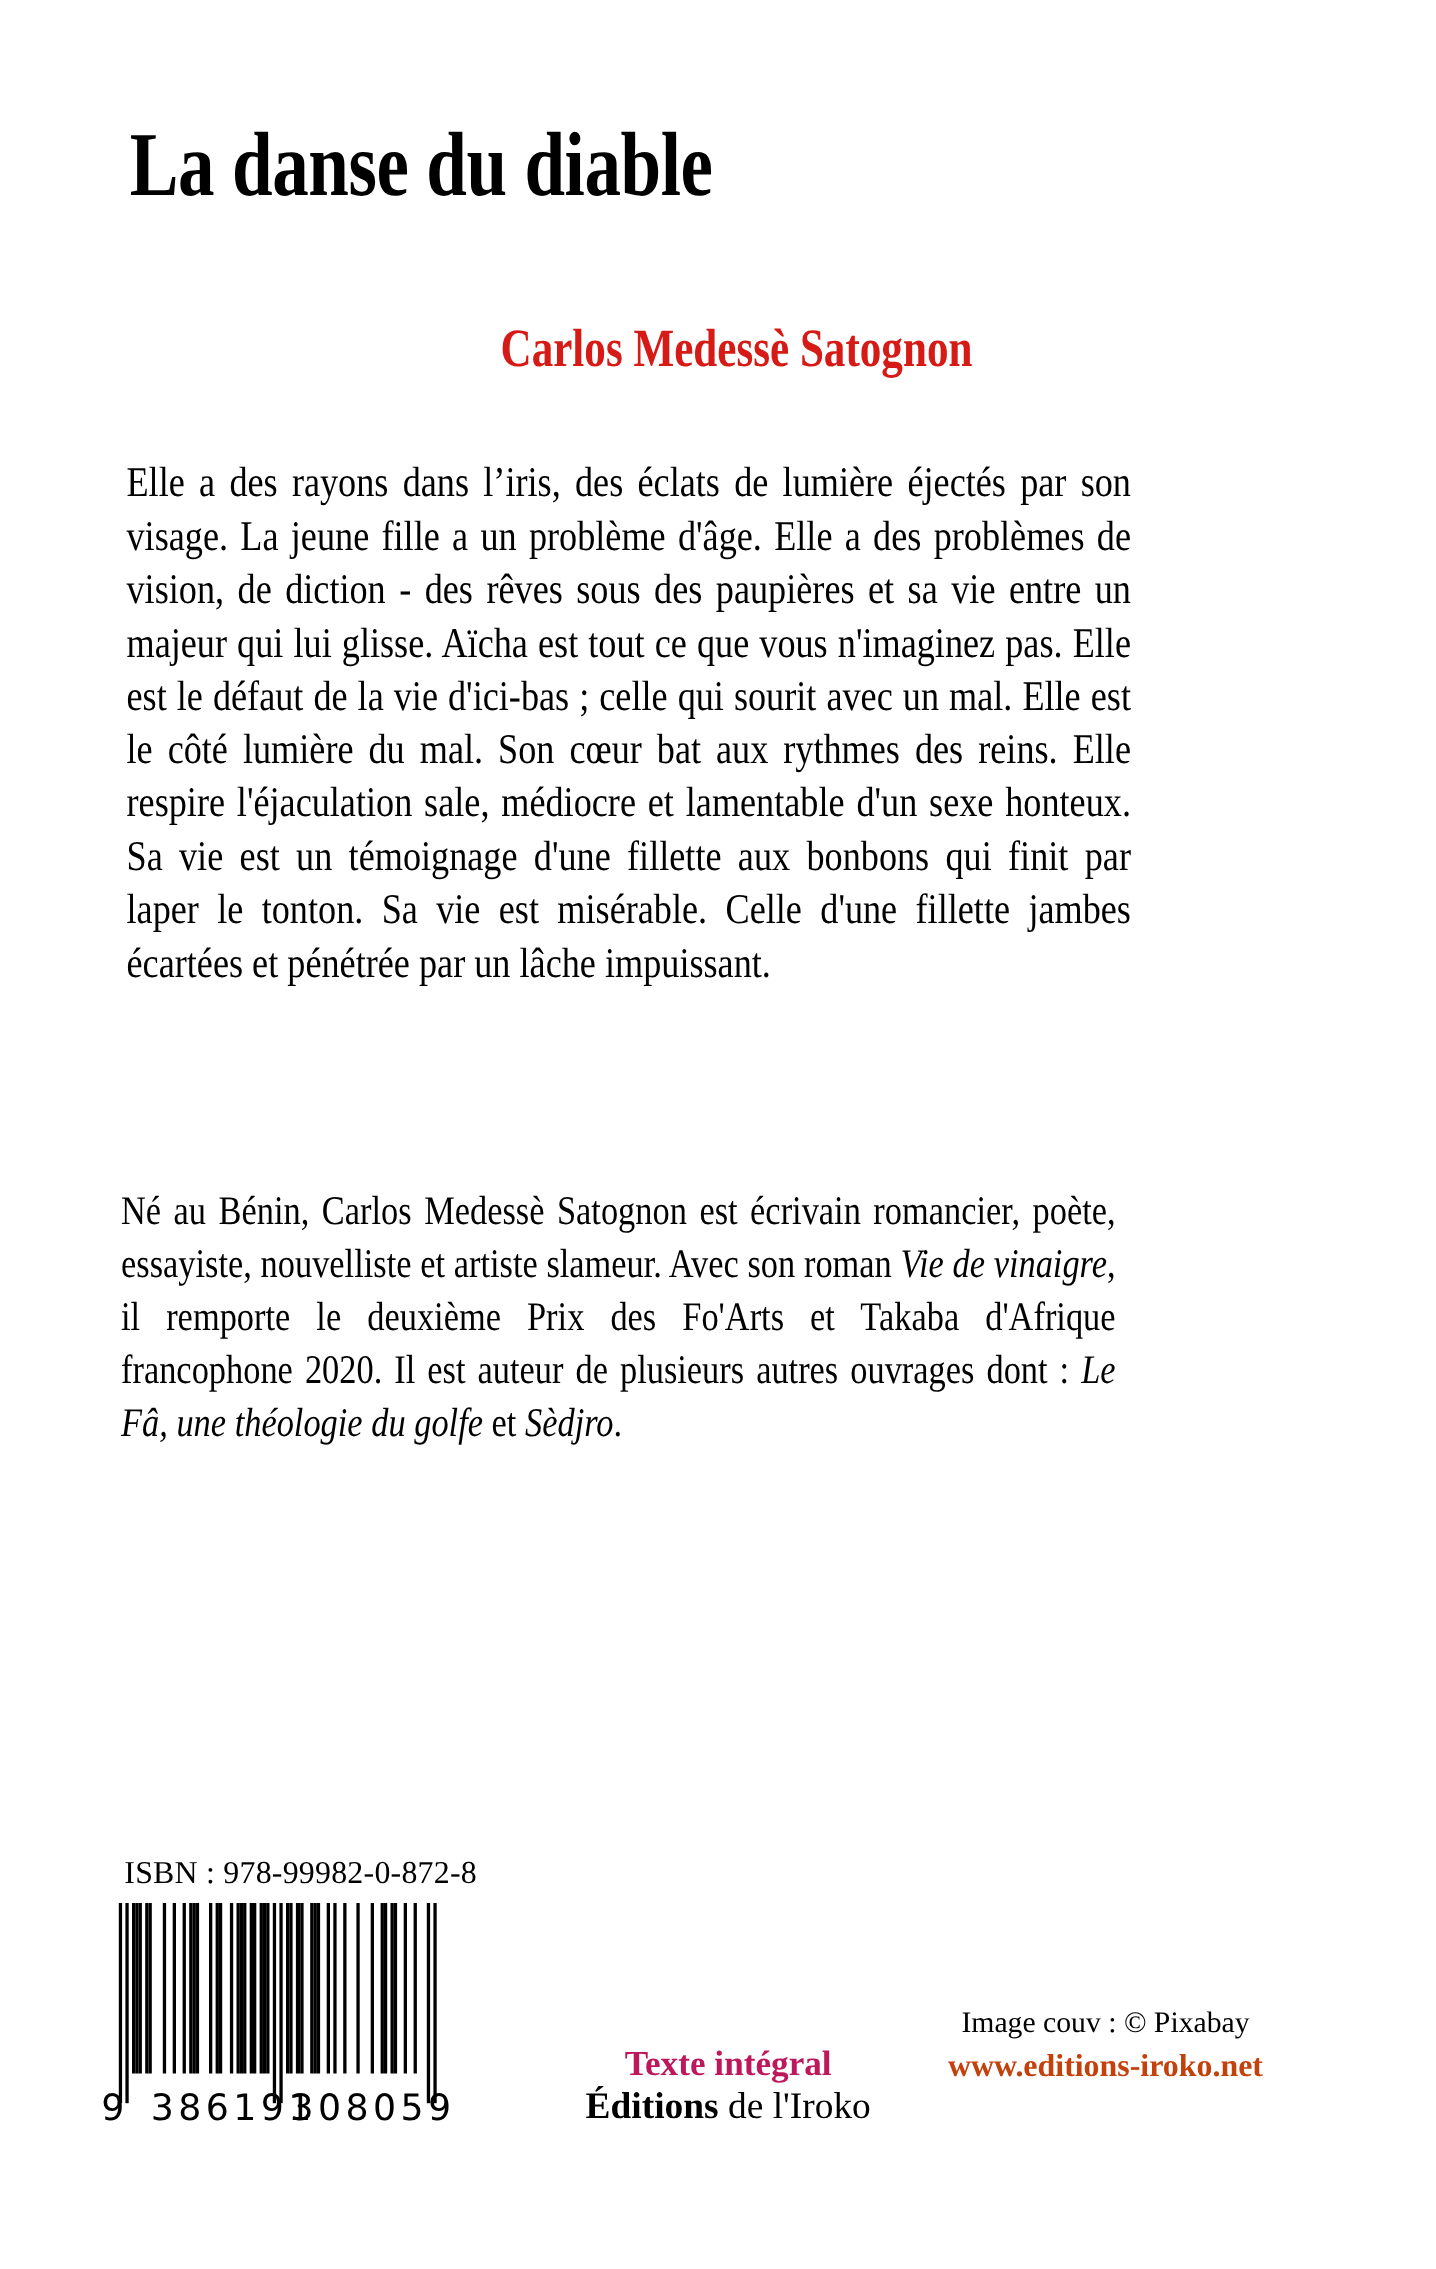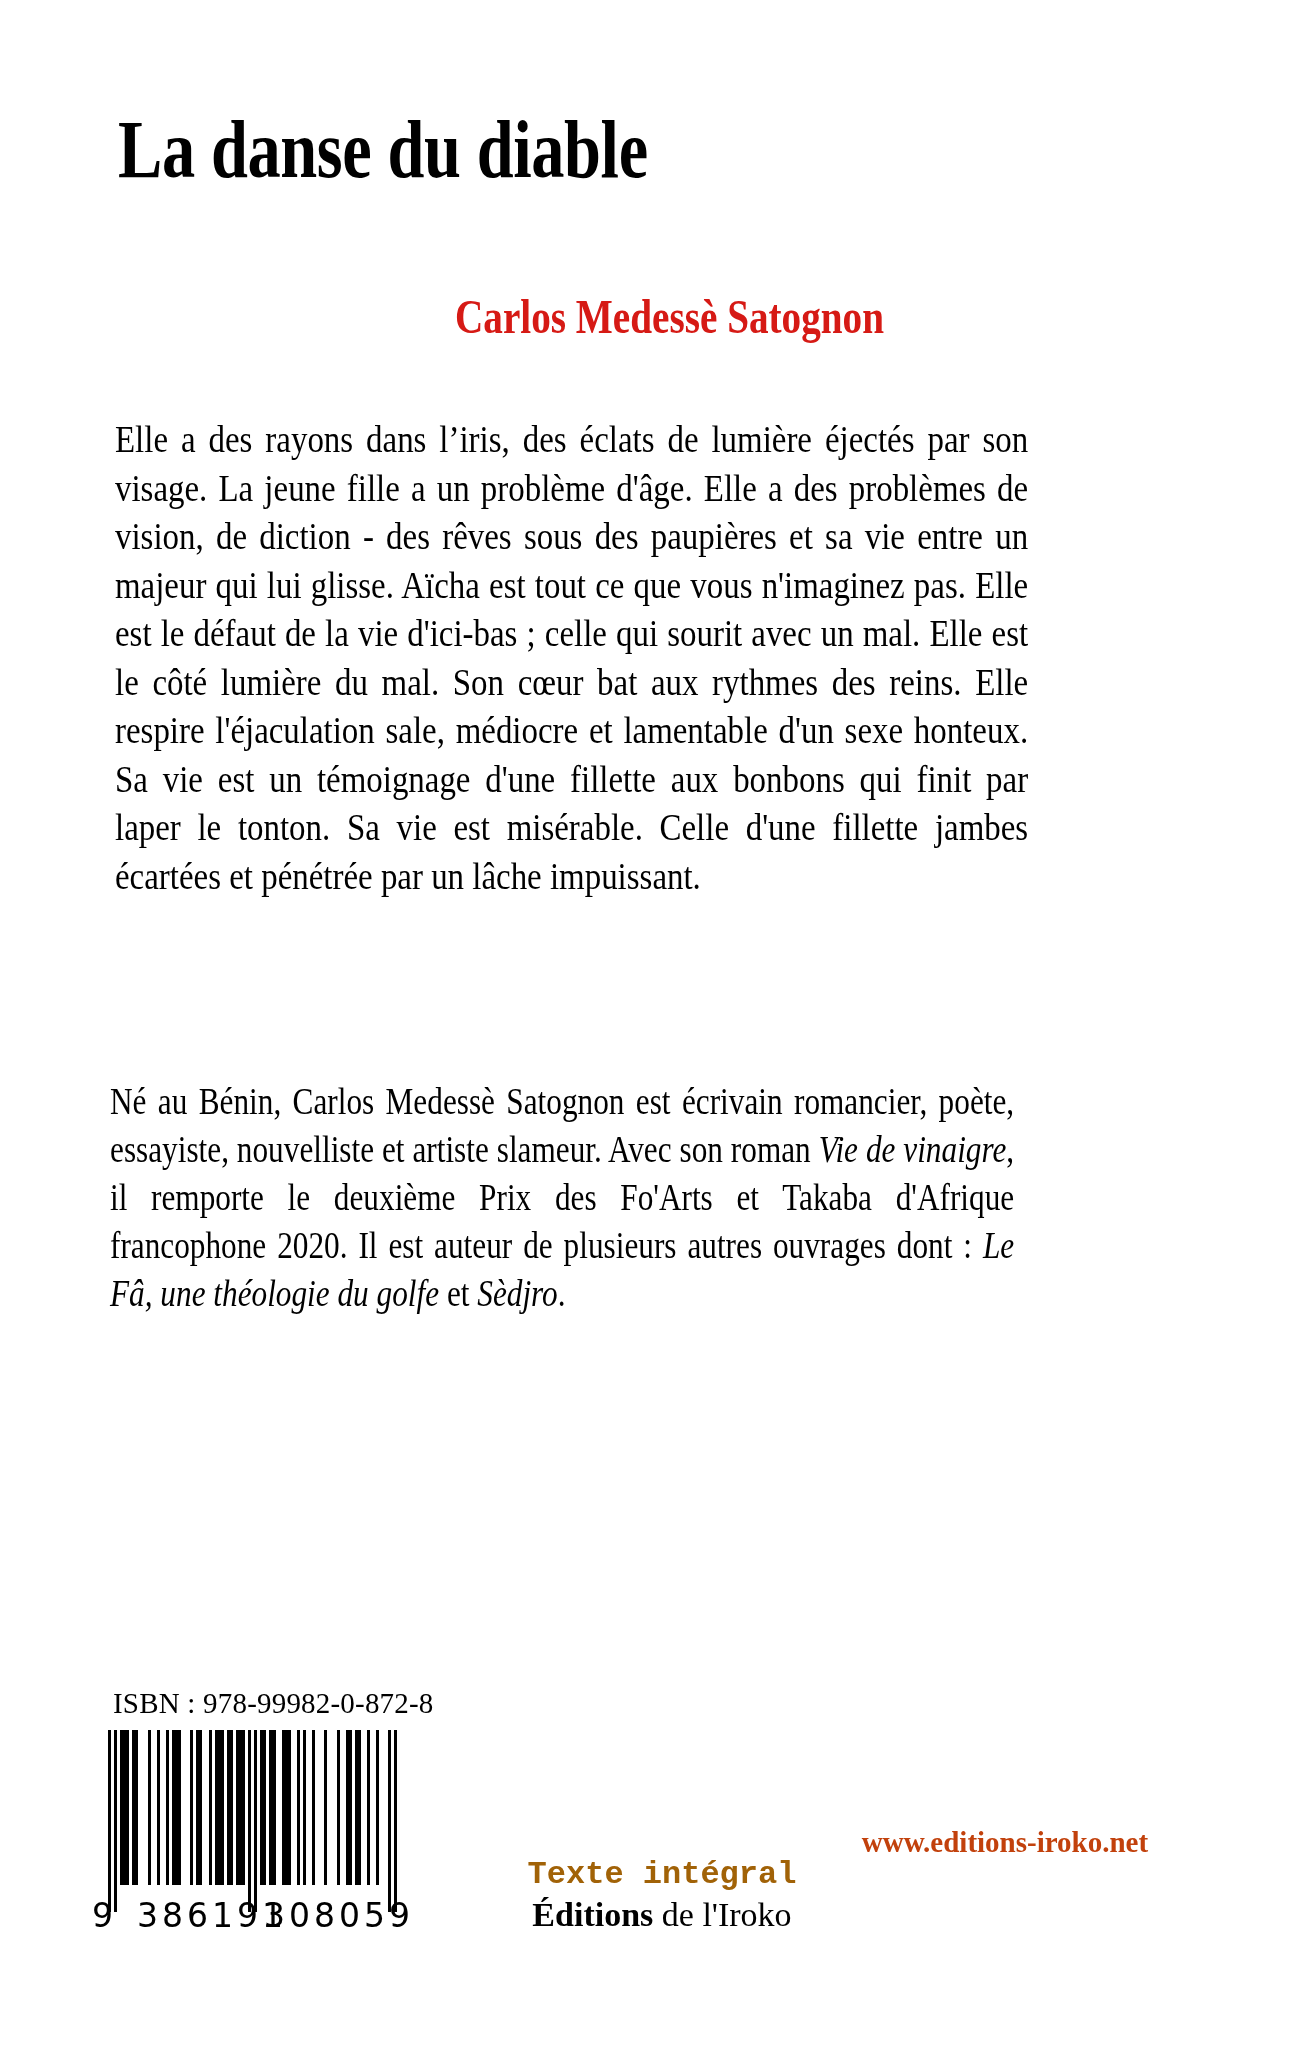--- a/index.html
+++ b/index.html
@@ -158,24 +158,24 @@
 
   
   .footer-center {
     position: absolute;
     left: 512px;
     top: 1856px;
     width: 300px;
     text-align: center;
   }
   .footer-center .texte {
-    font-family: Liberation Mono, monospace;
+    font-family: Liberation Serif, serif;
     font-weight: 700;
     font-size: 32px;
-    color: #a16207;
+    color: #be185d;
     line-height: 38px;
     white-space: nowrap;
   }
   .footer-center .editions {
     font-family: "Liberation Serif", "DejaVu Serif", serif;
     font-size: 34px;
     color: #000000;
     line-height: 42px;
     white-space: nowrap;
   }
@@ -329,16 +329,17 @@
       <span class="digit-right">308059</span>
     </div>
   </div>
 
   <div class="footer-center">
     <div class="texte">Texte intégral</div>
     <div class="editions"><b>Éditions</b><span> de l'Iroko</span></div>
   </div>
 
   <div class="footer-right">
+    <div class="line">Image couv : © Pixabay</div>
     <div class="url">www.editions-iroko.net</div>
   </div>
 
 </div>
 
 </body></html>

